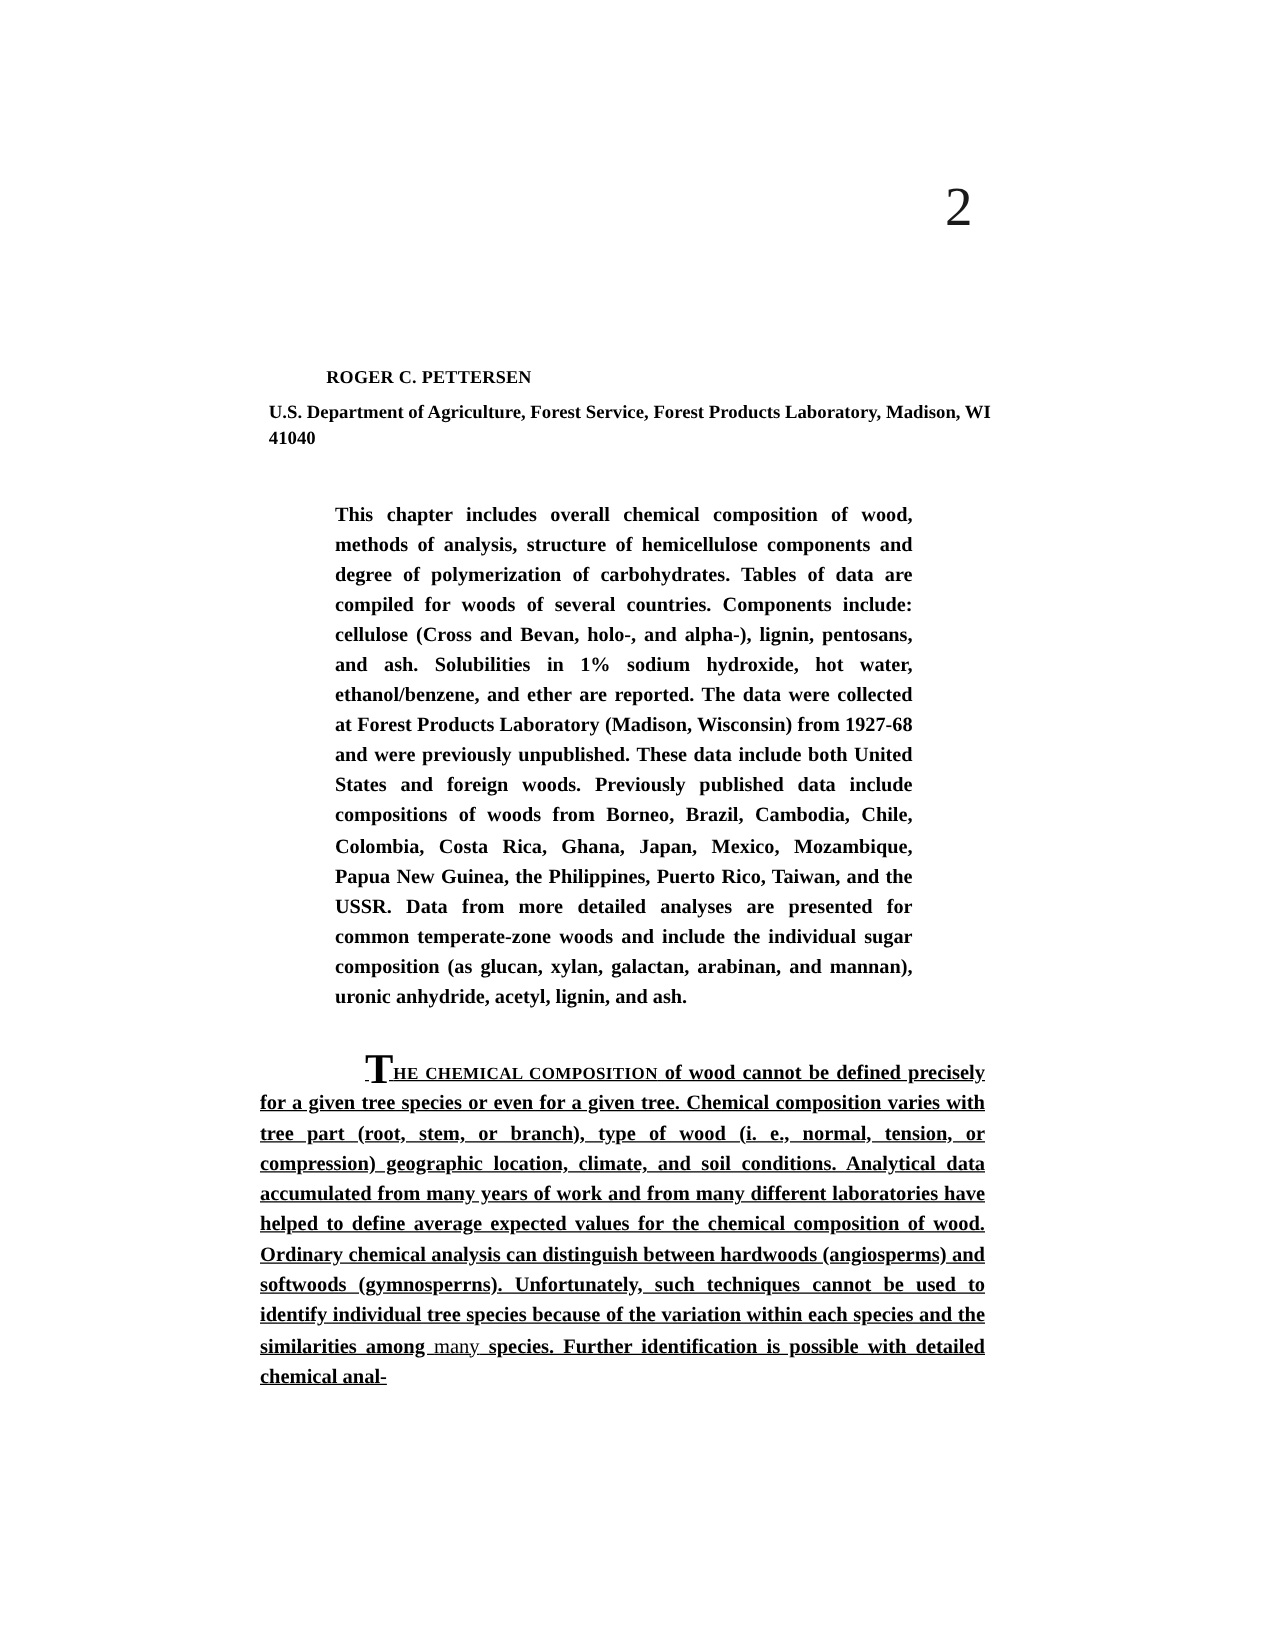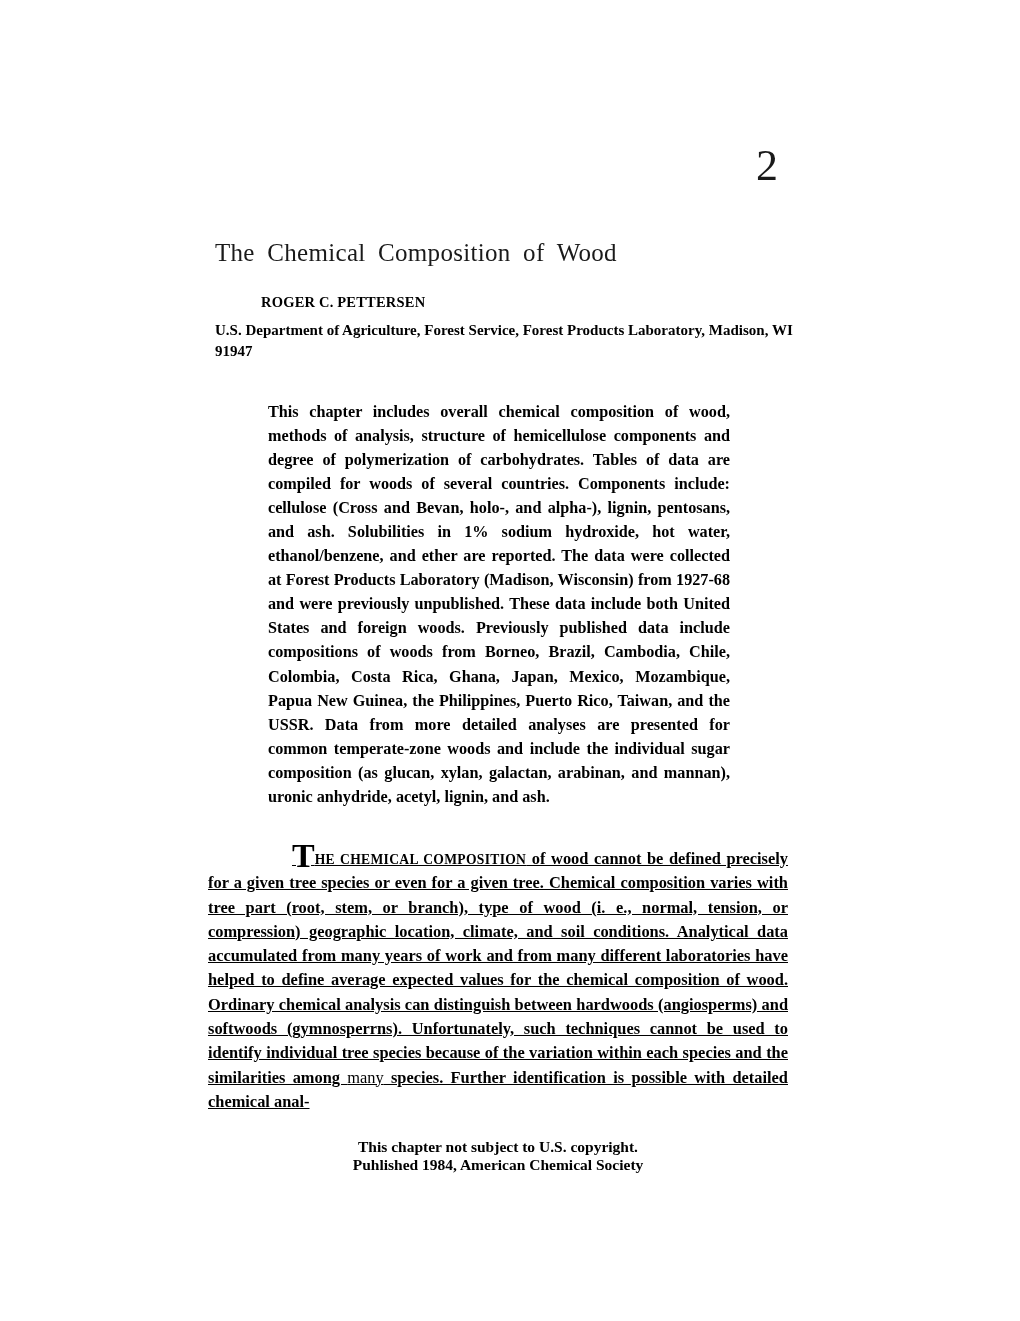--- a/index.html
+++ b/index.html
@@ -109,30 +109,25 @@
     line-height: 1.14;
   }
 </style>
 </head>
 <body>
 
 <div class="page">
 
   <div class="chapter-number">2</div>
 
-  <h1 class="chapter-title">The  Chemical  Composition  of  Wood</h1>
 
   <div class="author">ROGER C. PETTERSEN</div>
 
-  <div class="affiliation">U.S. Department of Agriculture, Forest Service, Forest Products Laboratory, Madison, WI 91947</div>
+  <div class="affiliation">U.S. Department of Agriculture, Forest Service, Forest Products Laboratory, Madison, WI 41040</div>
 
   <div class="abstract">This chapter includes overall chemical composition of wood, methods of analysis, structure of hemicellulose components and degree of polymerization of carbohydrates. Tables of data are compiled for woods of several countries. Components include: cellulose (Cross and Bevan, holo-, and alpha-), lignin, pentosans, and ash. Solubilities in 1% sodium hydroxide, hot water, ethanol/benzene, and ether are reported. The data were collected at Forest Products Laboratory (Madison, Wisconsin) from 1927-68 and were previously unpublished. These data include both United States and foreign woods. Previously published data include compositions of woods from Borneo, Brazil, Cambodia, Chile, Colombia, Costa Rica, Ghana, Japan, Mexico, Mozambique, Papua New Guinea, the Philippines, Puerto Rico, Taiwan, and the USSR. Data from more detailed analyses are presented for common temperate-zone woods and include the individual sugar composition (as glucan, xylan, galactan, arabinan, and mannan), uronic anhydride, acetyl, lignin, and ash.</div>
 
   <div class="body-text">
     <span class="dropcap">T</span><span class="smallcaps">HE CHEMICAL COMPOSITION</span><span> of wood cannot be defined precisely for a given tree species or even for a given tree. Chemical composition varies with tree part (root, stem, or branch), type of wood (i. e., normal, tension, or compression) geographic location, climate, and soil conditions. Analytical data accumulated from many years of work and from many different laboratories have helped to define average expected values for the chemical composition of wood. Ordinary chemical analysis can distinguish between hardwoods (angiosperms) and softwoods (gymnosperrns). Unfortunately, such techniques cannot be used to identify individual tree species because of the variation within each species and the similarities among </span><span class="thin">many</span><span> species. Further identification is possible with detailed chemical anal-</span>
   </div>
 
-  <div class="footer">
-    <div>This chapter not subject to U.S. copyright.</div>
-    <div>Puhlished 1984, American Chemical Society</div>
-  </div>
 
 </div>
 
 </body></html>

